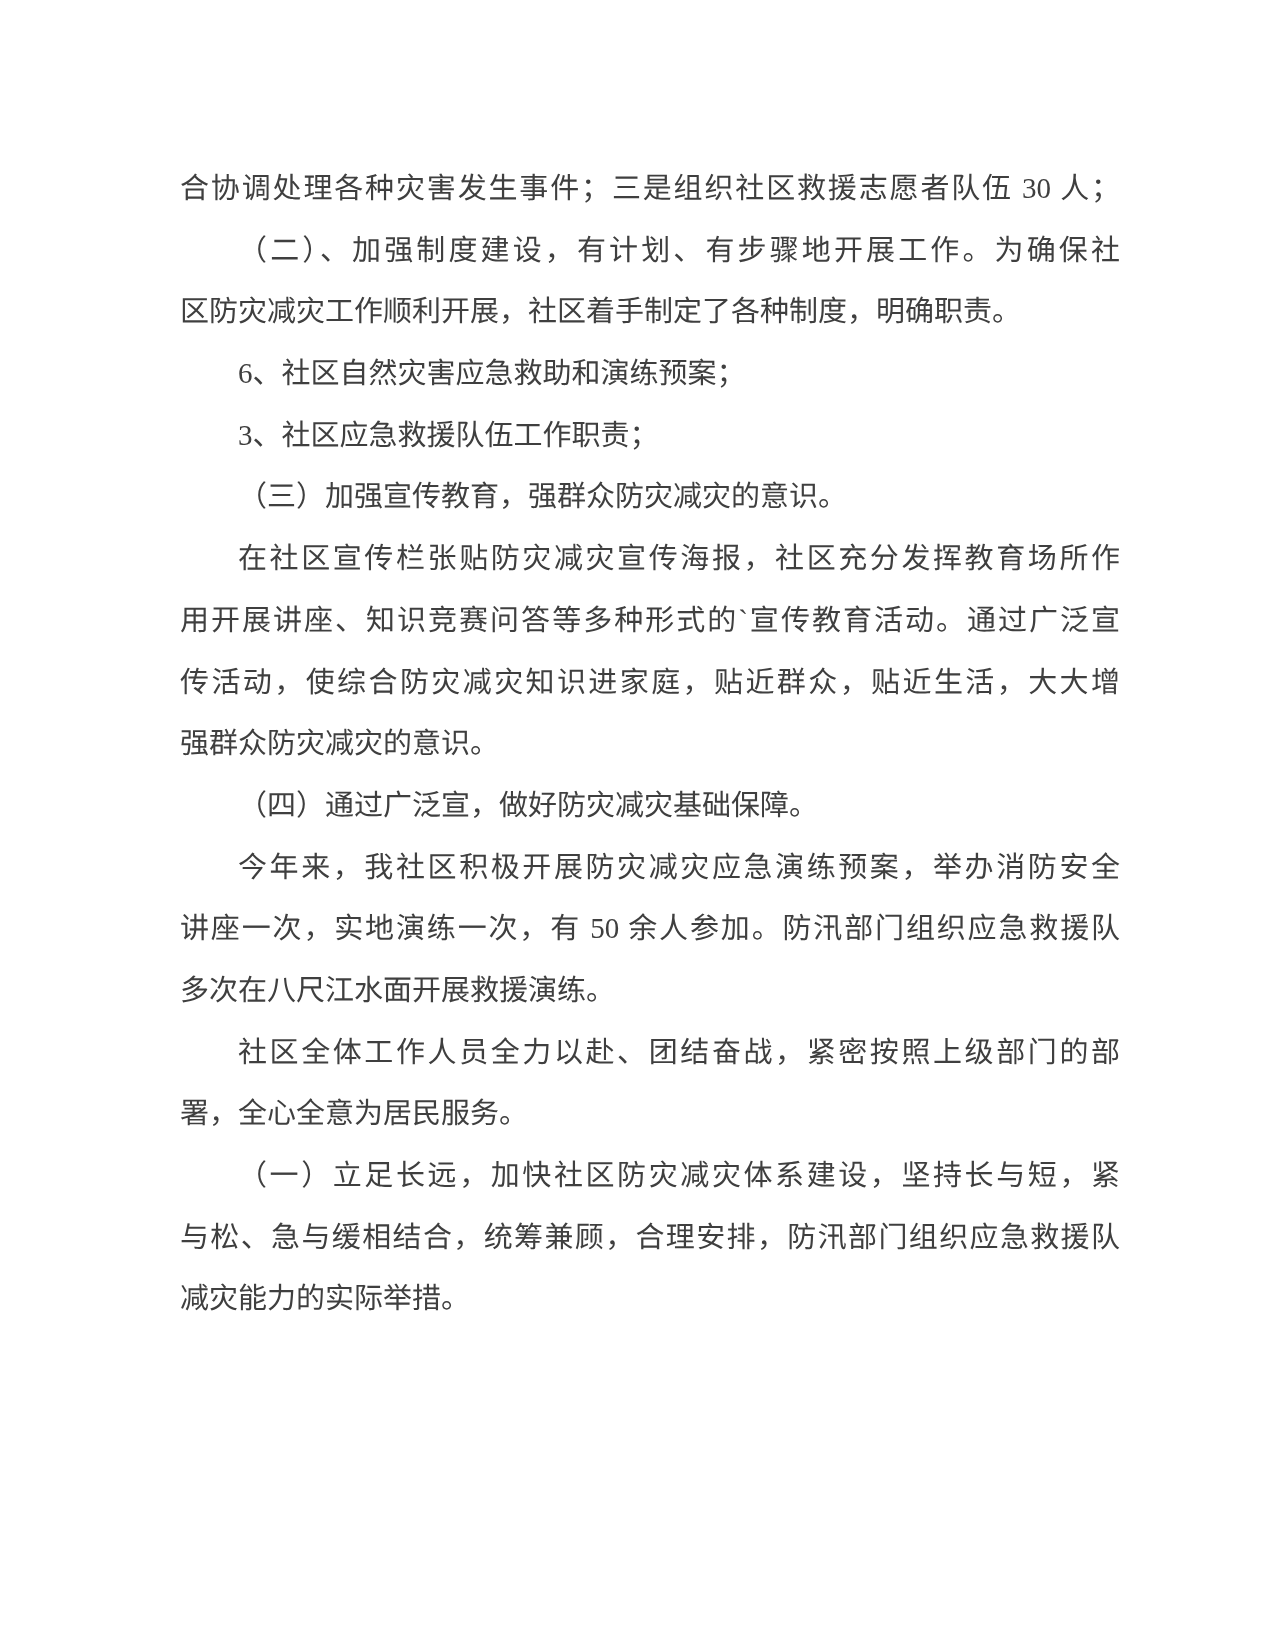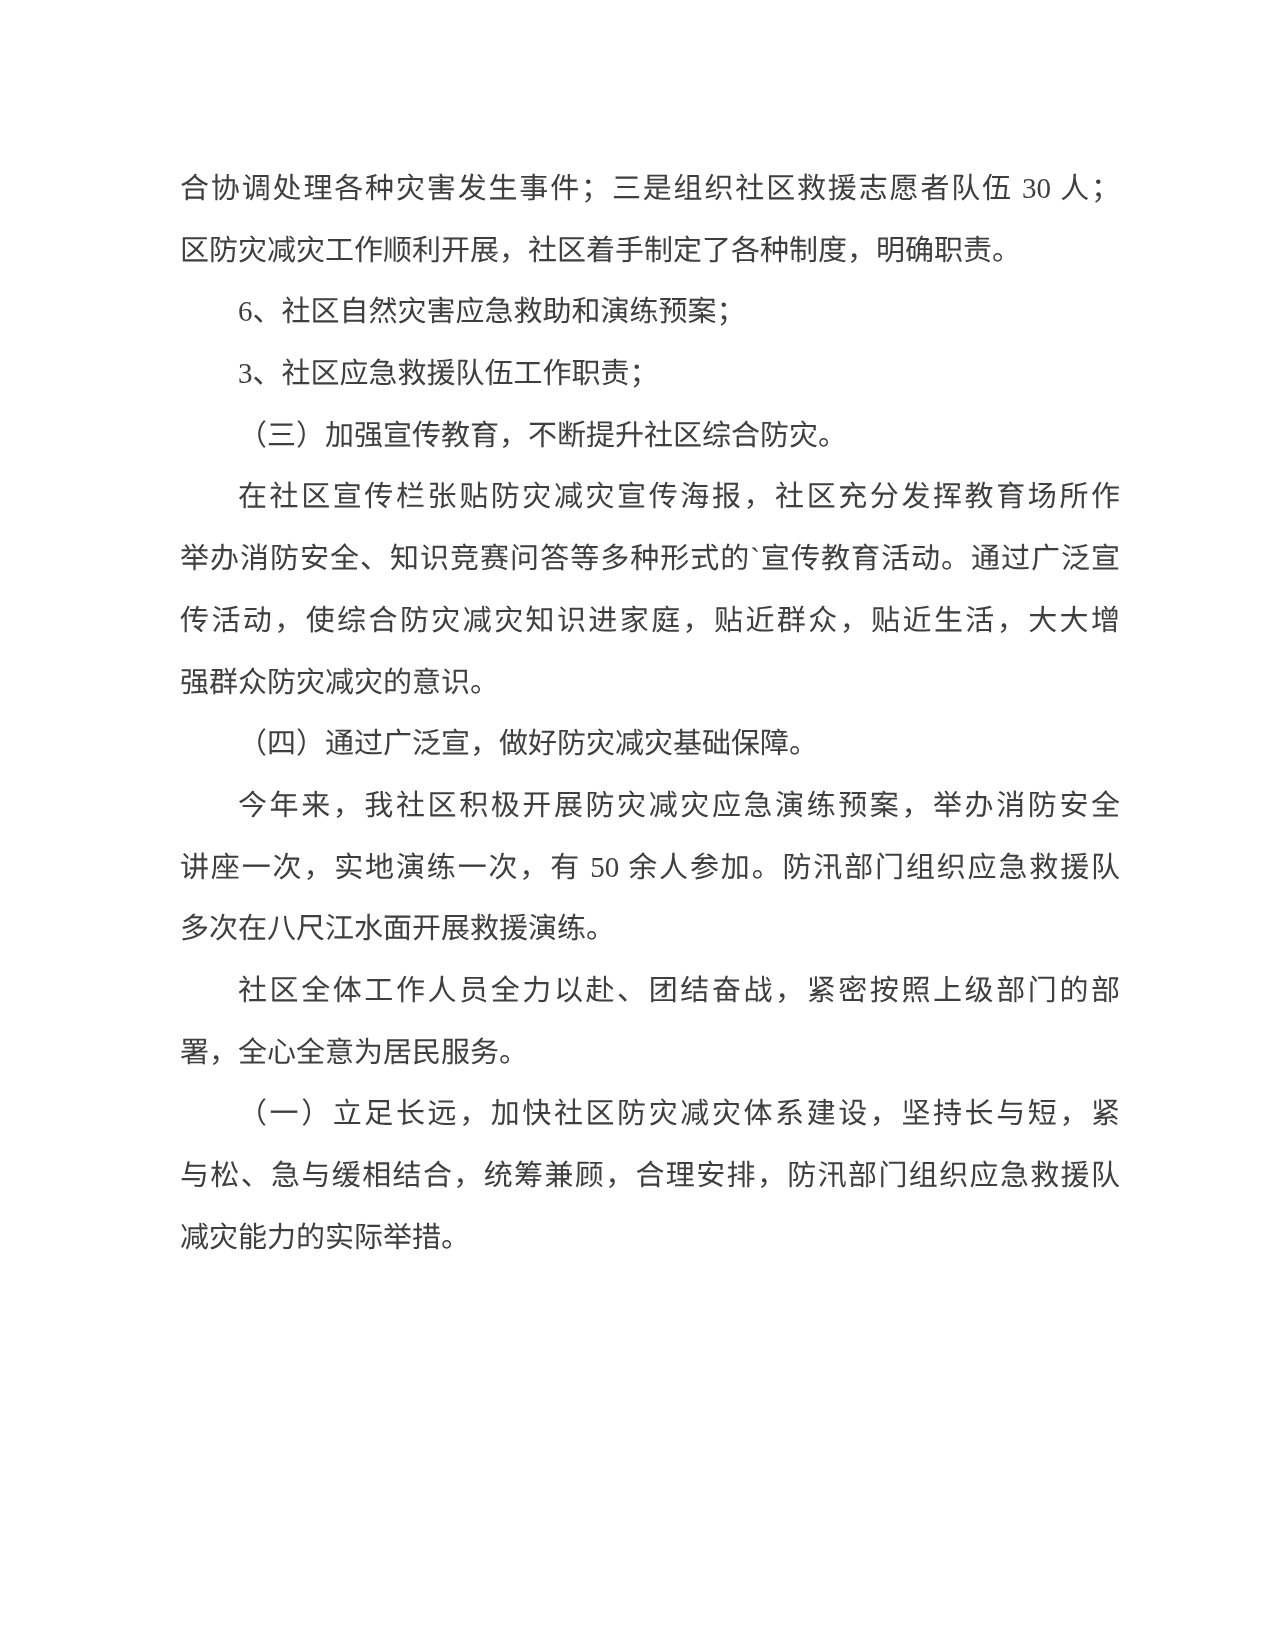--- a/index.html
+++ b/index.html
@@ -46,26 +46,27 @@
   .line.indent {
     text-indent: 58px;
   }
 </style>
 </head>
 <body>
 
 <div class="page">
   <div class="doc-body">
     <div class="line fill">合协调处理各种灾害发生事件；三是组织社区救援志愿者队伍 30 人；</div>
+    <div class="line fill indent">（二）、加强制度建设，有计划、有步骤地开展工作。为确保社</div>
     <div class="line">区防灾减灾工作顺利开展，社区着手制定了各种制度，明确职责。</div>
     <div class="line indent">6、社区自然灾害应急救助和演练预案；</div>
     <div class="line indent">3、社区应急救援队伍工作职责；</div>
-    <div class="line indent">（三）加强宣传教育，不断提升社区综合防灾。</div>
+    <div class="line indent">（三）加强宣传教育，强群众防灾减灾的意识。</div>
     <div class="line fill indent">在社区宣传栏张贴防灾减灾宣传海报，社区充分发挥教育场所作</div>
-    <div class="line fill">举办消防安全、知识竞赛问答等多种形式的`宣传教育活动。通过广泛宣</div>
+    <div class="line fill">用开展讲座、知识竞赛问答等多种形式的`宣传教育活动。通过广泛宣</div>
     <div class="line fill">传活动，使综合防灾减灾知识进家庭，贴近群众，贴近生活，大大增</div>
     <div class="line">强群众防灾减灾的意识。</div>
     <div class="line indent">（四）通过广泛宣，做好防灾减灾基础保障。</div>
     <div class="line fill indent">今年来，我社区积极开展防灾减灾应急演练预案，举办消防安全</div>
     <div class="line fill">讲座一次，实地演练一次，有 50 余人参加。防汛部门组织应急救援队</div>
     <div class="line">多次在八尺江水面开展救援演练。</div>
     <div class="line fill indent">社区全体工作人员全力以赴、团结奋战，紧密按照上级部门的部</div>
     <div class="line">署，全心全意为居民服务。</div>
     <div class="line fill indent">（一）立足长远，加快社区防灾减灾体系建设，坚持长与短，紧</div>
     <div class="line fill">与松、急与缓相结合，统筹兼顾，合理安排，防汛部门组织应急救援队</div>

